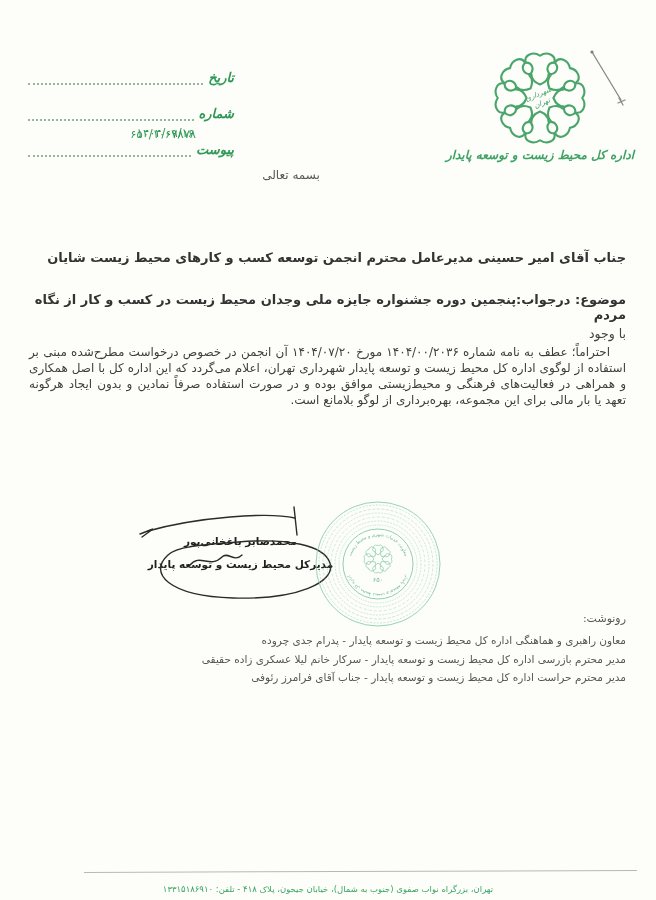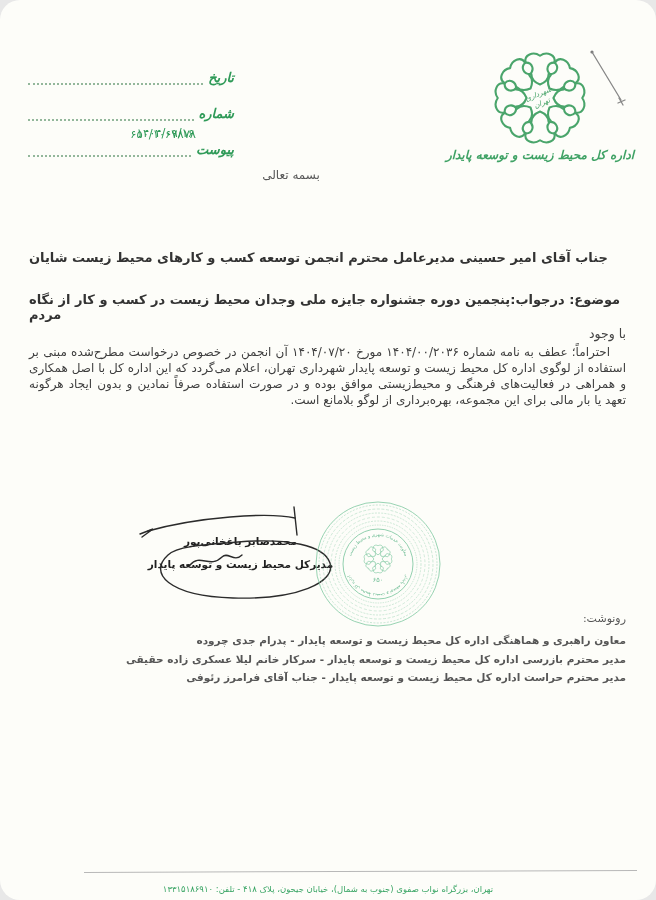--- a/index.html
+++ b/index.html
@@ -1,55 +1,55 @@
 <!DOCTYPE html>
 <html lang="fa"><head>
 <meta charset="utf-8">
 <style>
   html,body{margin:0;padding:0;}
   body{background:#e8e8e8;font-family:"DejaVu Sans",sans-serif;}
-  .page{position:relative;width:656px;height:900px;background:#fdfdf9;margin:0 auto;overflow:hidden;border-radius:20px;}
+  .page{position:relative;width:656px;height:900px;background:#fdfdf9;margin:0 auto;overflow:hidden;}
   .rtl{direction:rtl;unicode-bidi:plaintext;}
 
   
   .meta{position:absolute;top:64px;left:28px;width:206px;height:100px;color:#2f9a58;}
   .meta-row{position:absolute;right:0;width:100%;display:flex;align-items:flex-end;direction:rtl;}
   .meta-label{font-size:13px;font-style:italic;font-weight:bold;margin-left:5px;white-space:nowrap;}
   .dots{flex:1;border-bottom:2px dotted #93b79b;height:11px;}
   .meta-val{position:absolute;font-size:11.5px;color:#2f9a58;letter-spacing:.5px;direction:ltr;}
 
   
   .logo-wrap{position:absolute;top:50px;left:440px;width:200px;text-align:center;}
   .logo-svg{display:block;margin:0 auto;}
   .org-caption{margin-top:2px;font-size:12px;font-weight:bold;font-style:italic;color:#3fa265;white-space:nowrap;}
 
   .pen-mark{position:absolute;top:45px;left:585px;}
 
   .besmeleh{position:absolute;top:168px;left:241px;width:100px;text-align:center;font-size:12px;color:#555;}
 
   
-  .line-b{position:absolute;right:30px;width:597px;font-size:13px;font-weight:bold;color:#333;text-align:left;}
+  .line-b{position:absolute;right:30px;width:597px;font-size:13px;font-weight:bold;color:#333;text-align:right;}
   .recipient{top:250px;}
   .subject{top:284px;margin-top:8px;}
   .salutation{position:absolute;top:326px;right:30px;font-size:12.5px;color:#444;}
   .para{position:absolute;right:30px;width:597px;font-size:12px;color:#3e3e3e;line-height:16px;text-align:justify;}
   .para1{top:344px;text-indent:16px;}
   .para2{top:451px;}
 
   
   .sig{position:absolute;top:503px;left:138px;width:205px;height:100px;text-align:center;color:#1f1f1f;}
   .sig-name{position:absolute;top:32px;width:100%;font-size:10.5px;font-weight:bold;}
   .sig-title{position:absolute;top:55px;width:100%;font-size:10.5px;font-weight:bold;}
   .sig-scribble{position:absolute;top:0;left:0;}
 
   .stamp{position:absolute;top:498px;left:298px;}
 
   
   .cc-label{position:absolute;top:612px;right:30px;font-size:11px;color:#555;}
-  .cc-list{position:absolute;top:631px;right:30px;width:600px;font-size:10.5px;color:#565656;line-height:18.5px;text-align:right;font-weight:bold;}
+  .cc-list{position:absolute;top:631px;right:30px;width:600px;font-size:10.5px;color:#565656;line-height:18.5px;text-align:right;}
 
   
   .footer-rule{position:absolute;top:871px;left:84px;width:553px;height:1px;background:#b8b8b8;transform:rotate(-.2deg);}
   .footer-address{position:absolute;top:884px;left:0;width:656px;text-align:center;font-size:8.5px;color:#3aa565;filter:blur(.3px);}
 </style>
 </head>
 <body>
 
 <div class="page">
 

